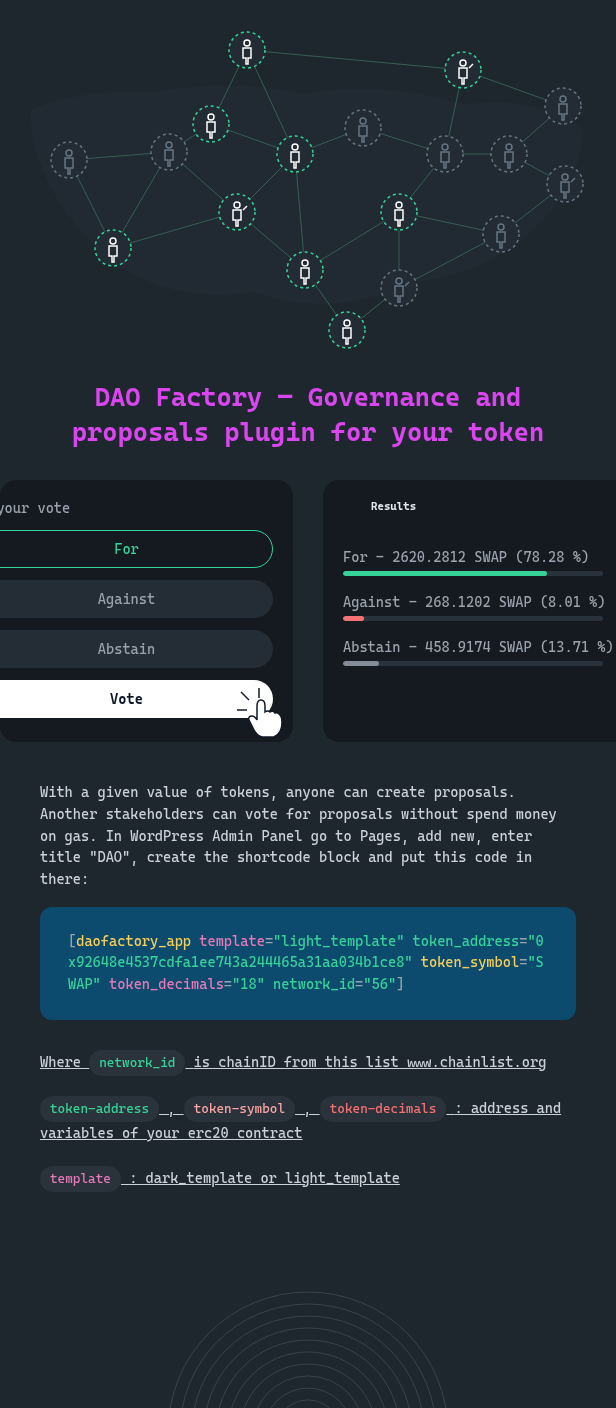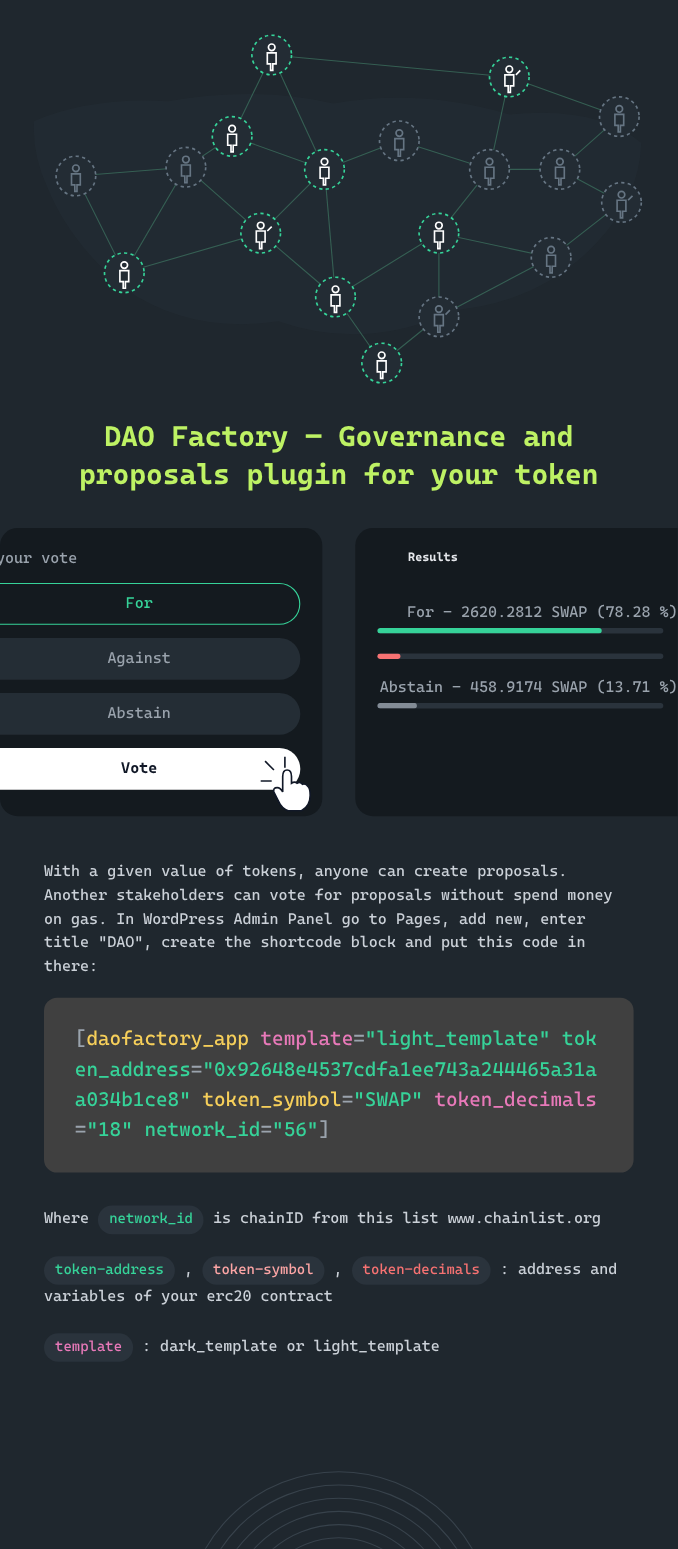--- a/index.html
+++ b/index.html
@@ -17,21 +17,21 @@
 }
 .network-svg {
   display: block;
   margin: 0 auto;
   width: 570px;
   height: 340px;
 }
 .title {
   font-size: 26px;
   font-weight: 700;
-  color: #bef264;
+  color: #d946ef;
   text-align: center;
   line-height: 1.35;
   padding: 20px 40px 30px;
 }
 .cards-row {
   display: flex;
   gap: 30px;
   margin-bottom: 40px;
 }
 .vote-card {
@@ -96,21 +96,21 @@
   flex: 1;
   margin-right: -20px;
 }
 .results-title {
   color: #e5e7eb;
   font-size: 11px;
   font-weight: 700;
   margin-bottom: 36px;
   padding-left: 28px;
 }
-.result-row { margin-bottom: 18px; text-align: right; }
+.result-row { margin-bottom: 18px; }
 .result-label {
   color: #9aa3ad;
   font-size: 14px;
   margin-bottom: 6px;
   white-space: nowrap;
 }
 .result-bar-bg {
   height: 5px;
   background: #2a333c;
   border-radius: 3px;
@@ -127,42 +127,43 @@
 .content {
   padding: 0 40px;
 }
 .desc {
   color: #cbd1d8;
   font-size: 14px;
   line-height: 1.55;
   margin-bottom: 16px;
 }
 .code-block {
-  background: #404040;
+  background: #0c4a6e;
   border-radius: 12px;
   padding: 24px 28px;
-  font-size: 18px;
+  font-size: 14px;
   line-height: 1.55;
   margin-bottom: 30px;
   word-break: break-all;
 }
 .tok-brkt { color: #9aa3ad; }
 .tok-tag { color: #f6cf5a; }
 .tok-attr-a { color: #e879b9; }
 .tok-attr-b { color: #36d399; }
 .tok-attr-c { color: #f6cf5a; }
 .tok-attr-d { color: #e879b9; }
 .tok-attr-e { color: #36d399; }
 .tok-val { color: #36d399; }
 .tok-eq { color: #9aa3ad; }
 .where-line {
   color: #cbd1d8;
   font-size: 14px;
   line-height: 1.7;
   margin-bottom: 20px;
+  text-decoration: underline;
 }
 .pill {
   display: inline-block;
   padding: 2px 10px;
   border-radius: 999px;
   font-size: 13px;
   background: #2a333c;
 }
 .pill-green { color: #36d399; }
 .pill-yellow { color: #fca5a5; }
@@ -302,20 +303,21 @@
 
   <div class="results-card">
     <div class="results-title">Results</div>
     <div class="result-row">
       <div class="result-label">For - 2620.2812 SWAP (78.28 %)</div>
       <div class="result-bar-bg">
           <div class="result-bar-fill fill-for" style="width:78.28%"></div>
         </div>
     </div>
     <div class="result-row">
+      <div class="result-label">Against - 268.1202 SWAP (8.01 %)</div>
       <div class="result-bar-bg">
           <div class="result-bar-fill fill-against" style="width:8.01%"></div>
         </div>
     </div>
     <div class="result-row">
       <div class="result-label">Abstain - 458.9174 SWAP (13.71 %)</div>
       <div class="result-bar-bg">
           <div class="result-bar-fill fill-abstain" style="width:13.71%"></div>
         </div>
     </div>

